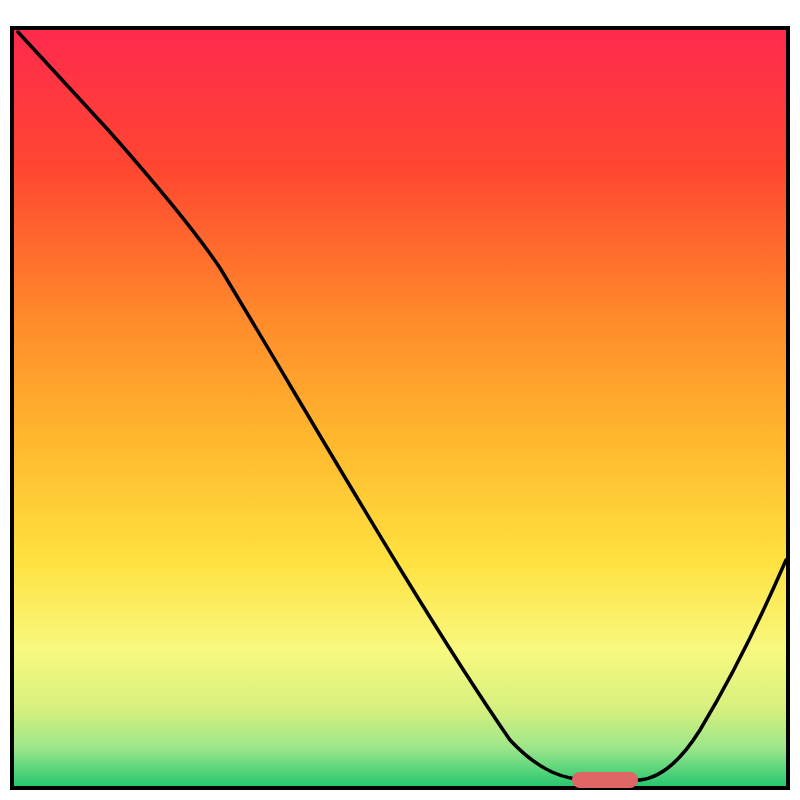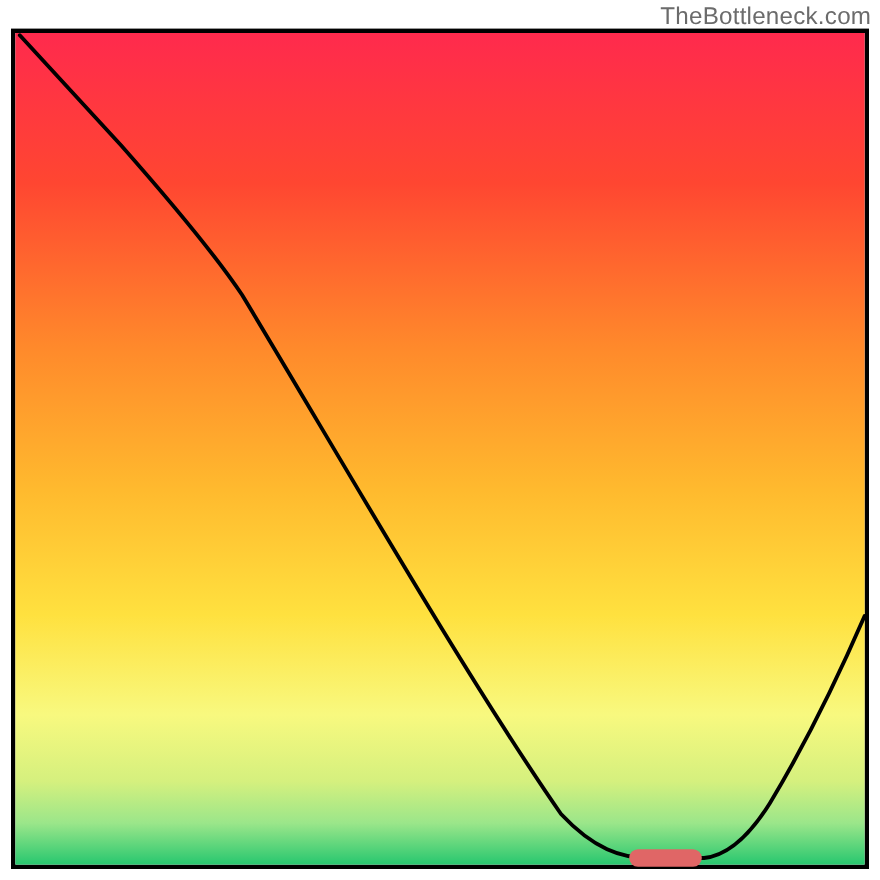--- a/index.html
+++ b/index.html
@@ -27,21 +27,20 @@
     letter-spacing: 0.2px;
   }
   svg {
     display: block;
   }
 </style>
 </head>
 <body>
 
 <div class="wrap">
-  <div class="watermark">TheBottleneck.com</div>
 
   <svg width="800" height="800" viewBox="0 0 800 800">
     <defs>
 
       <linearGradient id="bg-grad" x1="0" y1="0" x2="0" y2="1">
         <stop offset="0%" stop-color="#ff2a4d"></stop>
         <stop offset="18%" stop-color="#ff4631"></stop>
         <stop offset="38%" stop-color="#ff8a2b"></stop>
         <stop offset="55%" stop-color="#ffba2e"></stop>
         <stop offset="70%" stop-color="#ffe13f"></stop>

